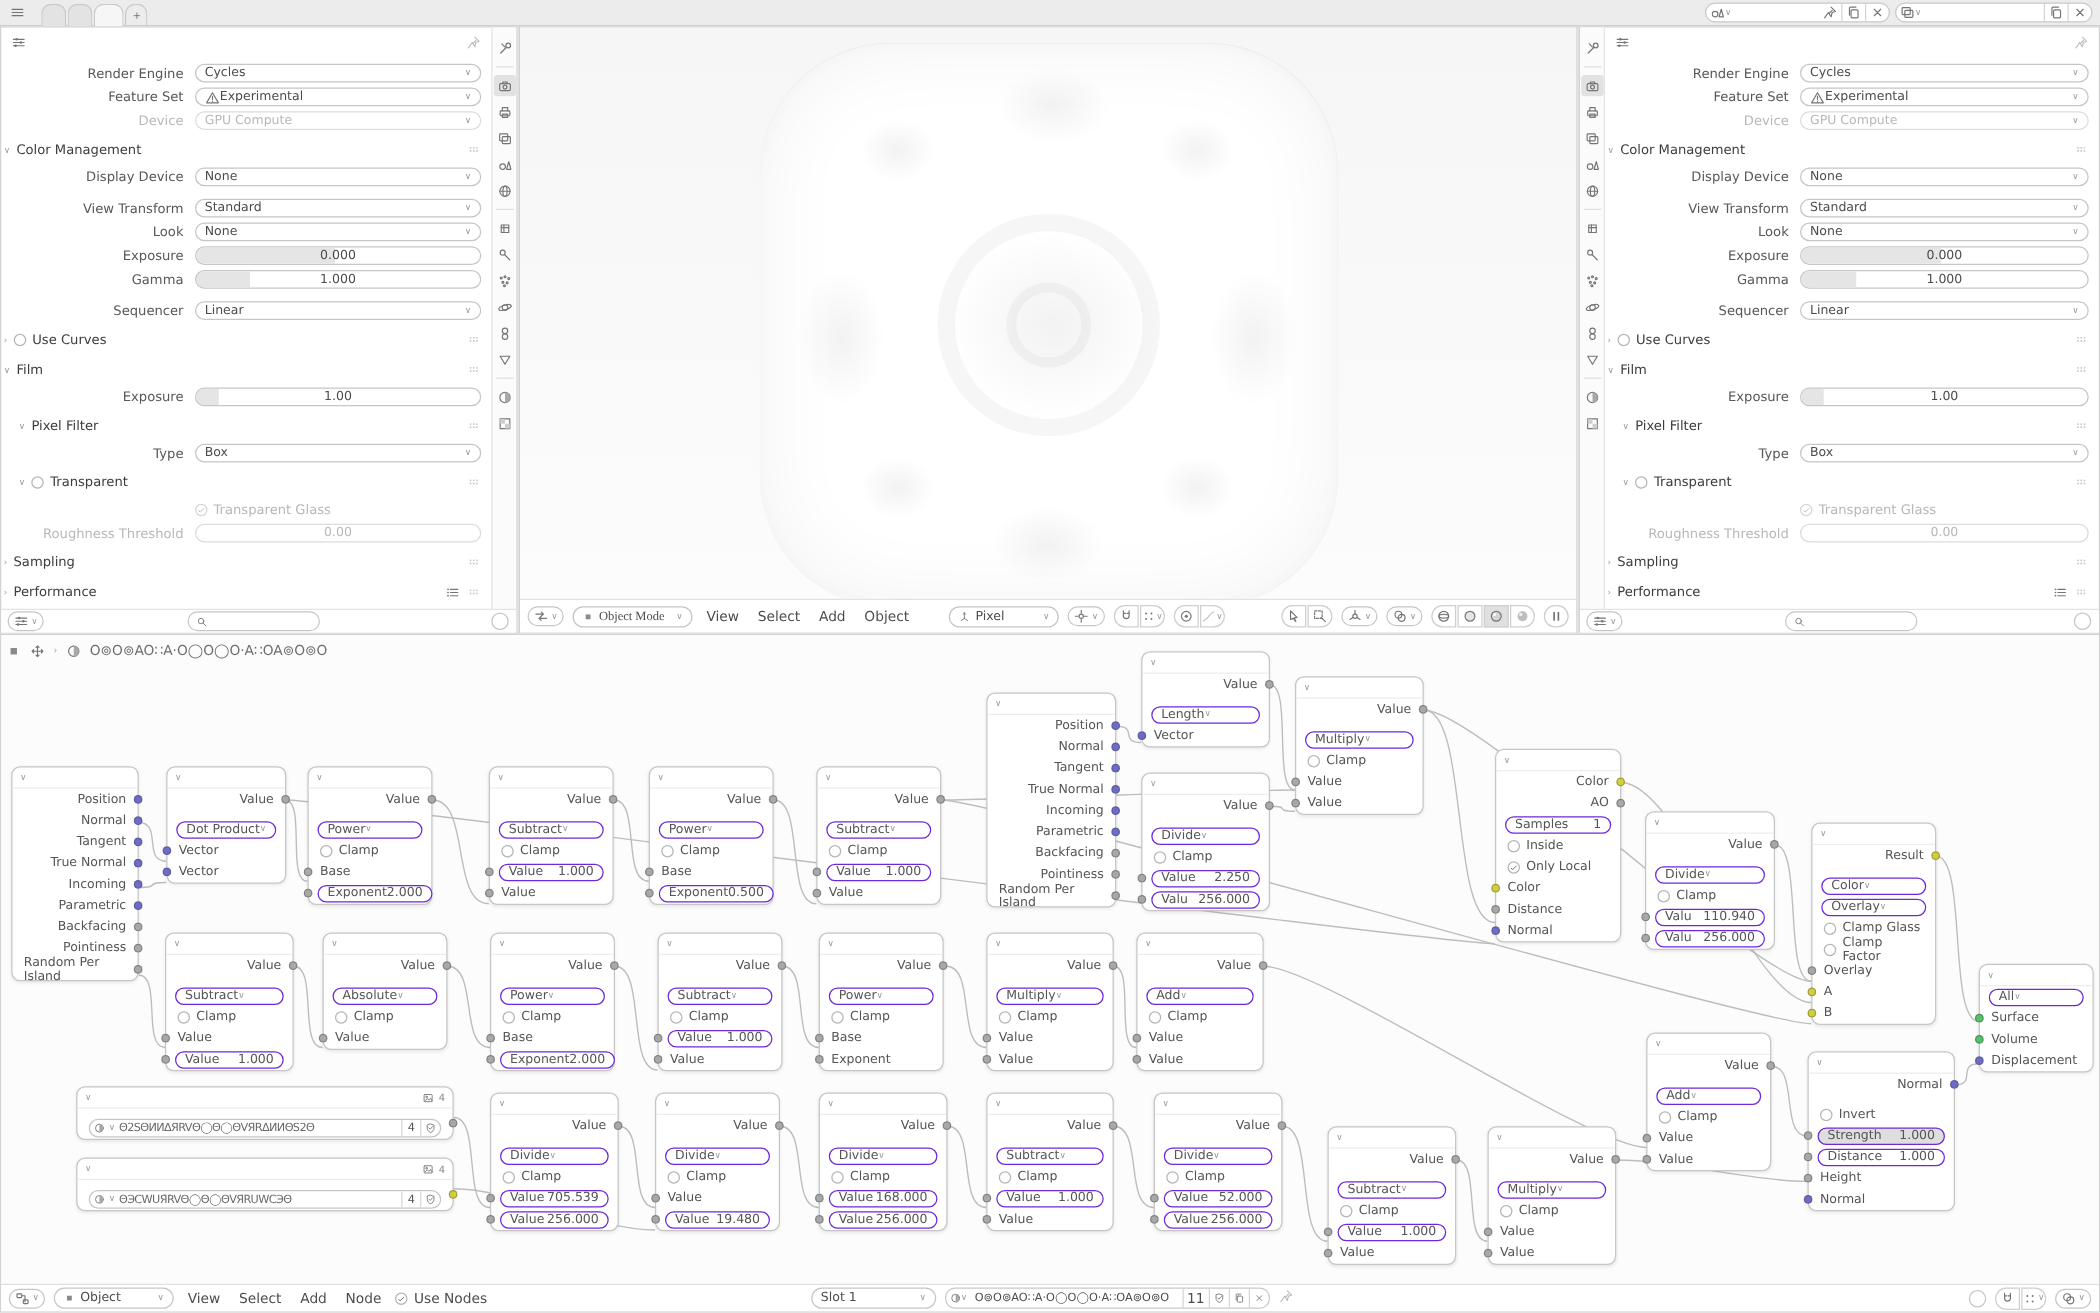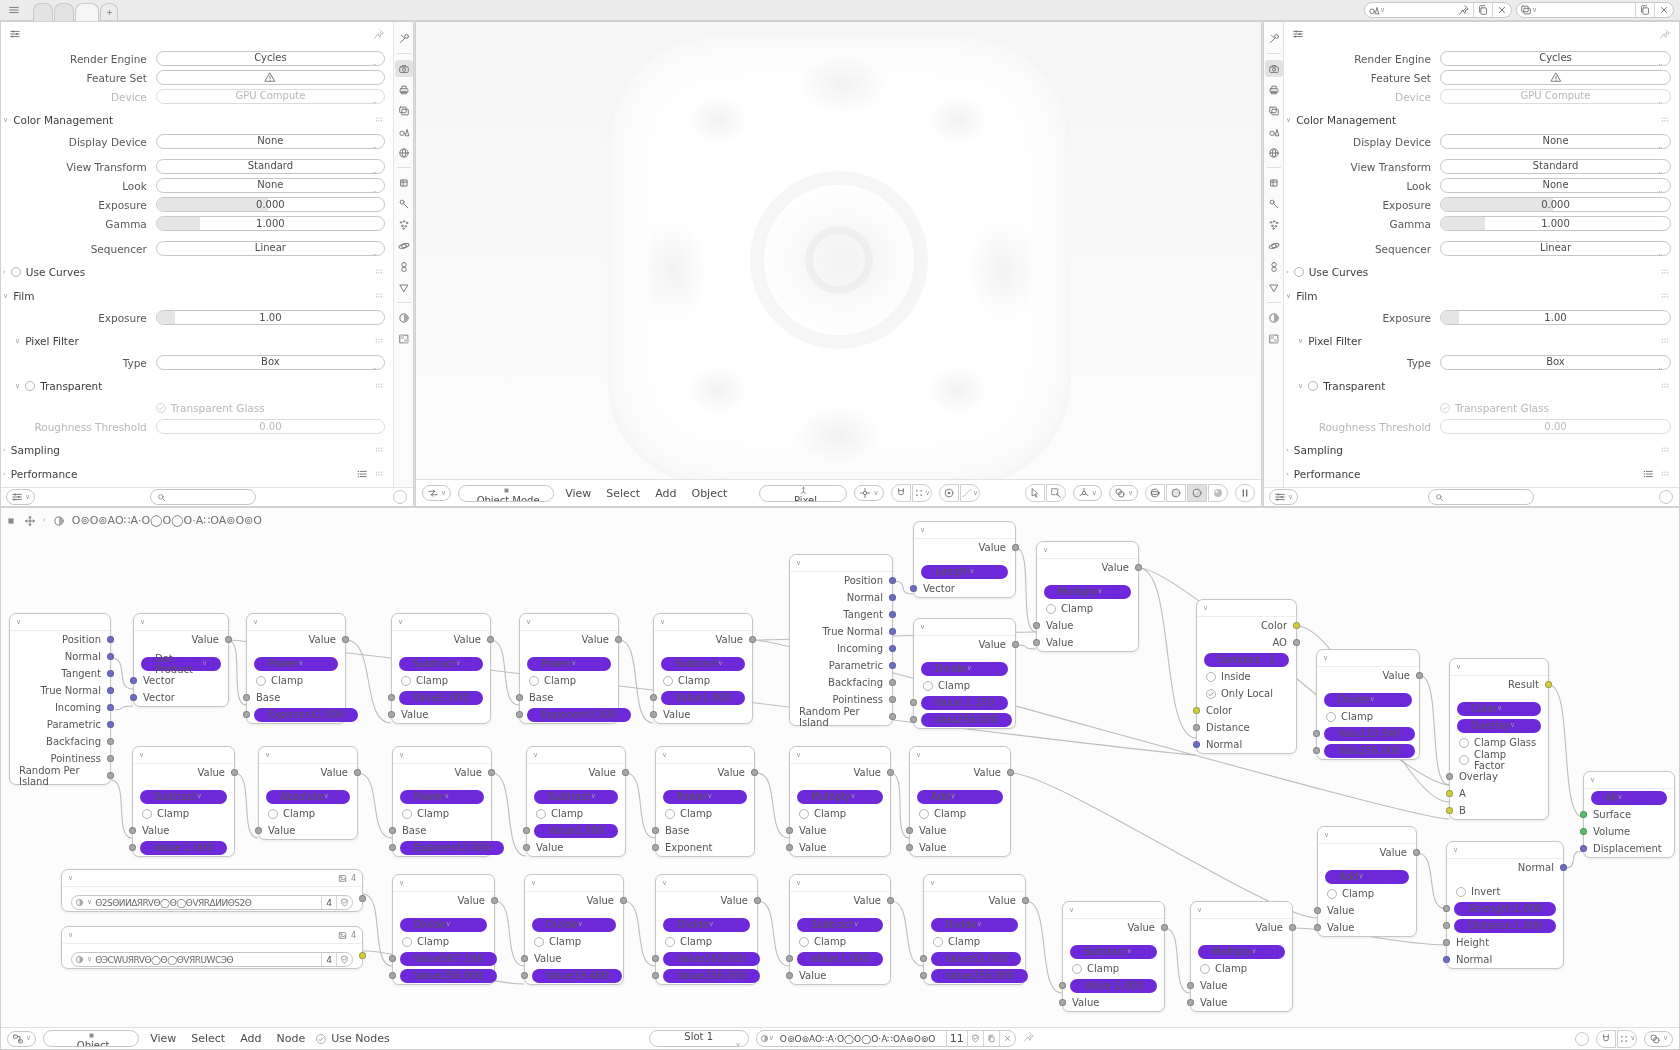--- a/index.html
+++ b/index.html
@@ -15,21 +15,21 @@
   .idblock{position:absolute;top:2px;height:16px;display:flex;align-items:center;border:1px solid #c9c9c9;border-radius:8px;background:#fff;box-sizing:border-box;}
   .idblock .seg{display:flex;align-items:center;height:100%;padding:0 3px;}
   .idblock .seg.box{border-left:1px solid #d5d5d5;border-right:1px solid #d5d5d5;}
   .idblock .name{flex:1;min-width:50px;}
   
   .ico{display:inline-flex;align-items:center;justify-content:center;}
   .ico svg{width:12px;height:12px;display:block;stroke:#757575;fill:none;stroke-width:1.1;stroke-linecap:round;stroke-linejoin:round;}
   .ico.dim svg{stroke:#bcbcbc;}
   .ico.small svg{width:9px;height:9px;}
   .chev{font-size:7px;color:#9a9a9a;line-height:1;}
-  .pill{position:relative;display:flex;align-items:center;height:15px;border:1px solid #c6c6c6;border-radius:9px;background:#fff;padding:0 7px;font-size:10px;color:#4c4c4c;box-sizing:border-box;overflow:hidden;flex-direction:column;}
+  .pill{position:relative;display:flex;align-items:center;height:15px;border:1px solid #c6c6c6;border-radius:9px;background:#fff;padding:0 7px;font-size:10px;color:#4c4c4c;box-sizing:border-box;overflow:hidden;}
   .pill .fill{position:absolute;left:0;top:0;bottom:0;background:#e5e5e5;}
   .pill>*{position:relative;z-index:1;}
   .pill .chev{margin-left:auto;}
   .pill.dis{border-color:#dcdcdc;color:#b8b8b8;}
   .cb{width:10px;height:10px;border:1px solid #b5b5b5;border-radius:50%;background:#fff;box-sizing:border-box;display:inline-flex;align-items:center;justify-content:center;flex:0 0 auto;}
   .cb svg{width:8px;height:8px;stroke:#6f6f6f;fill:none;stroke-width:1.4;}
   .cb.dis{border-color:#d5d5d5;}
   .cb.dis svg{stroke:#bdbdbd;}
   .roundbtn{display:flex;align-items:center;justify-content:center;height:16px;border:1px solid #c6c6c6;border-radius:9px;background:#fff;padding:0 4px;gap:2px;box-sizing:border-box;}
   
@@ -86,21 +86,21 @@
   .nh .badge{font-size:8px;color:#8a8a8a;}
   .nrow{position:relative;height:17px;display:flex;align-items:center;padding:0 9px;box-sizing:border-box;}
   .nrow.gap{height:7px;}
   .nrow.out{justify-content:flex-end;}
   .sock{position:absolute;width:7px;height:7px;border-radius:50%;top:50%;margin-top:-3.5px;border:1px solid rgba(60,60,60,.35);box-sizing:border-box;background:#a8a8a8;}
   .sock.l{left:-4px;}.sock.r{right:-4px;}
   .sock.vector{background:#6d6dc9;}
   .sock.yellow{background:#d2cf3c;}
   .sock.green{background:#55c268;}
   .sock.grey{background:#a8a8a8;}
-  .nfield{flex:1;display:flex;align-items:center;height:14px;border:7px solid #6d28d9;border-radius:8px;background:#fff;padding:0 7px;margin:16px -2px;font-size:10px;box-sizing:border-box;}
+  .nfield{flex:1;display:flex;align-items:center;height:14px;border:1px solid #6d28d9;border-radius:8px;background:#fff;padding:0 7px;margin:16px -2px;font-size:10px;box-sizing:border-box;}
   .nfield.hl{background:#dedede;}
   .nfield .v{margin-left:auto;}
   .imgpill{flex:1;display:flex;align-items:center;height:15px;border:1px solid #c6c6c6;border-radius:8px;background:#fff;padding:0 3px;gap:3px;font-size:9px;box-sizing:border-box;overflow:hidden;}
   .imgpill .nm{flex:1;white-space:nowrap;overflow:hidden;color:#6a6a6a;letter-spacing:-0.5px;}
   .imgpill .ct{border-left:1px solid #d8d8d8;border-right:1px solid #d8d8d8;padding:0 4px;height:100%;display:flex;align-items:center;}
 </style>
 </head>
 <body>
 
 <div id="app">
@@ -633,21 +633,21 @@
             </svg>
           </span>
           <span class="chev">∨</span>
         </div>
         <div class="pill" style="width: 96px; height: 17px;">
           <span class="ico small">
             <svg viewBox="0 0 14 14">
               <rect x="4" y="4" width="6" height="6" fill="#8a8a8a" stroke="none"></rect>
             </svg>
           </span>
-          <span style="margin-left: 4px;">Object Mode</span>
+          <span style="margin-left: 4px; font-family: Liberation Serif, serif;">Object Mode</span>
           <span class="chev">∨</span>
         </div>
         <span class="menu">View</span>
         <span class="menu">Select</span>
         <span class="menu">Add</span>
         <span class="menu">Object</span>
         <div class="vpsp"></div>
         <div class="pill" style="width: 88px; height: 17px;">
           <span class="ico small">
             <svg viewBox="0 0 14 14">
@@ -2069,21 +2069,21 @@
             </div>
           </div>
           <div class="nrow">
             <span class="cb" style="margin-right: 5px;"></span>
             <span>Clamp</span>
           </div>
           <div class="nrow">
             <span class="sock l grey"></span>
             <div class="nfield">
               <span>Value</span>
-              <span class="v">567.196</span>
+              <span class="v">705.539</span>
             </div>
           </div>
           <div class="nrow">
             <span class="sock l grey"></span>
             <div class="nfield">
               <span>Value</span>
               <span class="v">256.000</span>
             </div>
           </div>
         </div>

